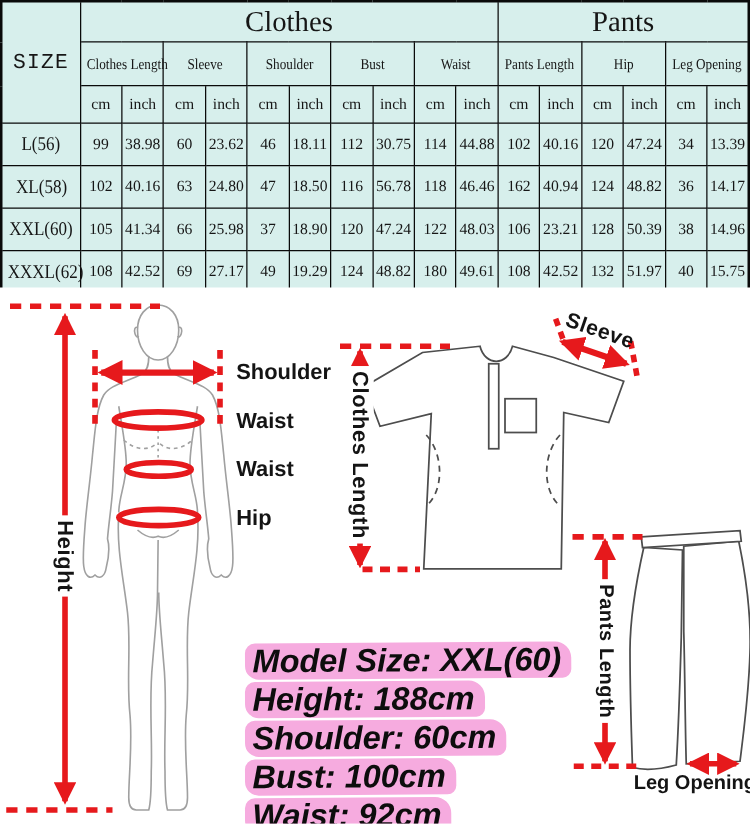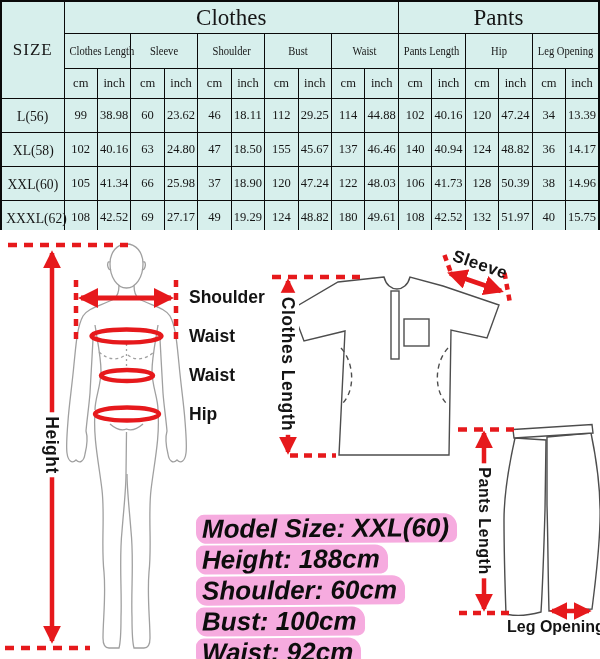--- a/index.html
+++ b/index.html
@@ -13,21 +13,21 @@
     font-family:"Liberation Serif","DejaVu Serif",serif;
     color:#161616;
     border:2px solid #0a0a0a;
   }
   .size-table th,.size-table td{
     border:1px solid #0a0a0a;text-align:center;vertical-align:middle;
     padding:0;white-space:nowrap;overflow:visible;font-weight:normal;
   }
   .c-size{width:63px;}
   .group-th{font-size:23px;height:31px;}
-  .size-th{font-size:17px;letter-spacing:1px;border-right-width:2px;}
+  .size-th{font-size:17px;letter-spacing:1px;border-right-width:2px;font-family:Liberation Mono, monospace;}
   .r-measure th{font-size:12px;height:34px;}
   .r-unit th{font-size:12.5px;height:29px;}
   .r-data td{font-size:12.5px;height:33px;}
   .r-data .size-cell{font-size:15.5px;}
   .pants-b{border-left-width:2px;}
   .cond{display:inline-block;transform:scaleX(.88);transform-origin:center;white-space:nowrap;}
 
   
   .figure{position:absolute;left:0;top:230px;width:600px;height:429px;background:#fff;}
   .figure svg{position:absolute;left:0;top:0;}
@@ -116,63 +116,63 @@
     </tr>
     <tr class="r-data">
       <td class="size-cell"><span class="cond">L(56)</span></td>
       <td>99</td>
       <td>38.98</td>
       <td>60</td>
       <td>23.62</td>
       <td>46</td>
       <td>18.11</td>
       <td>112</td>
-      <td>29.25</td>
+      <td>30.75</td>
       <td>114</td>
       <td>44.88</td>
       <td class="pants-b">102</td>
       <td>40.16</td>
       <td>120</td>
       <td>47.24</td>
       <td>34</td>
       <td>13.39</td>
     </tr>
     <tr class="r-data">
       <td class="size-cell"><span class="cond">XL(58)</span></td>
       <td>102</td>
       <td>40.16</td>
       <td>63</td>
       <td>24.80</td>
       <td>47</td>
       <td>18.50</td>
-      <td>155</td>
-      <td>45.67</td>
-      <td>137</td>
+      <td>116</td>
+      <td>56.78</td>
+      <td>118</td>
       <td>46.46</td>
-      <td class="pants-b">140</td>
+      <td class="pants-b">162</td>
       <td>40.94</td>
       <td>124</td>
       <td>48.82</td>
       <td>36</td>
       <td>14.17</td>
     </tr>
     <tr class="r-data">
       <td class="size-cell"><span class="cond">XXL(60)</span></td>
       <td>105</td>
       <td>41.34</td>
       <td>66</td>
       <td>25.98</td>
       <td>37</td>
       <td>18.90</td>
       <td>120</td>
       <td>47.24</td>
       <td>122</td>
       <td>48.03</td>
       <td class="pants-b">106</td>
-      <td>41.73</td>
+      <td>23.21</td>
       <td>128</td>
       <td>50.39</td>
       <td>38</td>
       <td>14.96</td>
     </tr>
     <tr class="r-data">
       <td class="size-cell"><span class="cond">XXXL(62)</span></td>
       <td>108</td>
       <td>42.52</td>
       <td>69</td>

